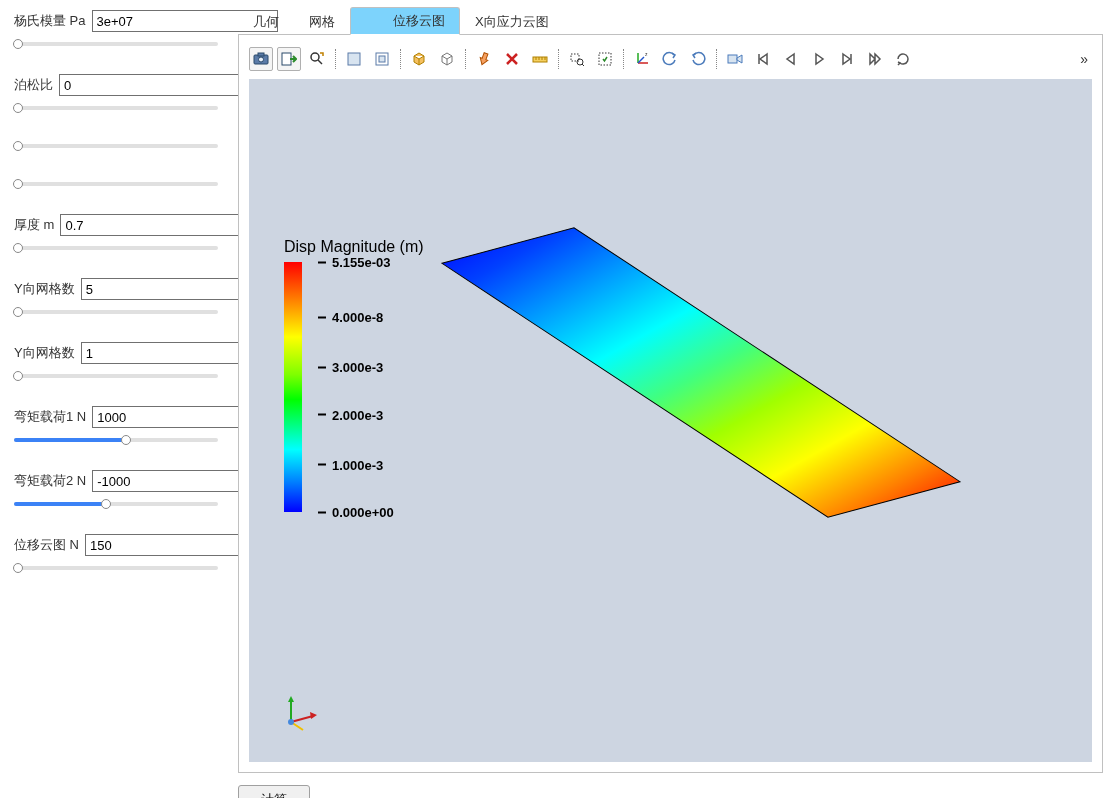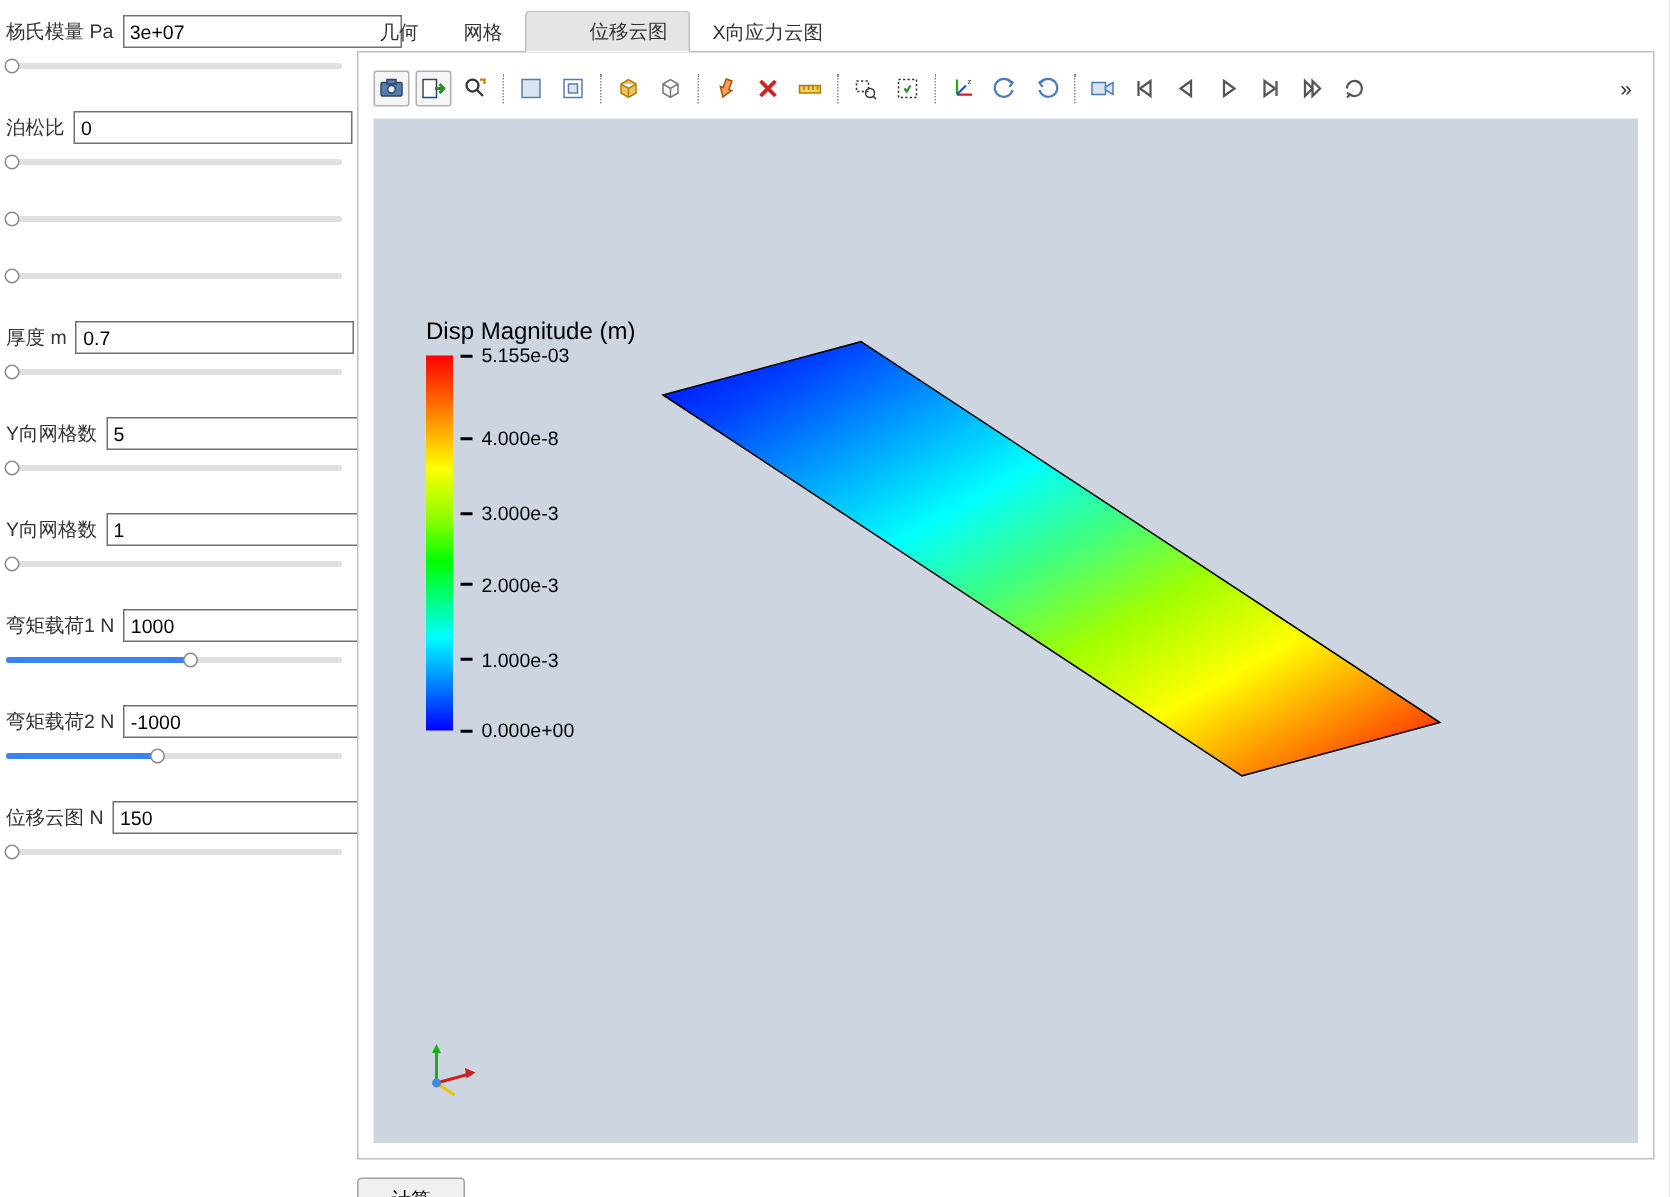--- a/index.html
+++ b/index.html
@@ -13,21 +13,21 @@
     height: 798px;
     overflow: hidden;
   }
   .app {
     display: flex;
     width: 100%;
     height: 100%;
   }
   .sidebar {
     width: 232px;
-    padding: 10px 4px;
+    padding: 10px 14px;
     display: flex;
     flex-direction: column;
     gap: 22px;
   }
   .param-group {
     display: flex;
     flex-direction: column;
     gap: 4px;
   }
   .param-row {
@@ -96,21 +96,21 @@
     font-size: 13px;
     cursor: pointer;
     border: 1px solid transparent;
     border-bottom: none;
     position: relative;
     top: 1px;
   }
   .tab.active {
     border: 1px solid #c0c0c0;
     border-bottom: 1px solid #fff;
-    background: #e5e5e5;
+    background: #7dd3fc;
     border-radius: 3px 3px 0 0;
     padding-left: 42px;
   }
   .viewer-container {
     flex: 1;
     border: 1px solid #c0c0c0;
     background: #fff;
     display: flex;
     flex-direction: column;
     padding: 10px;
@@ -150,21 +150,21 @@
   }
   .viewport {
     flex: 1;
     background: #cdd5e1;
     position: relative;
     overflow: hidden;
   }
   .legend {
     position: absolute;
     left: 35px;
-    top: 134px;
+    top: 159px;
   }
   .legend-title {
     font-size: 16px;
     margin-bottom: 6px;
     color: #000;
   }
   .legend-body {
     display: flex;
     align-items: stretch;
     height: 250px;
@@ -177,22 +177,23 @@
       #ffff00 30%,
       #7fff00 45%,
       #00ff00 55%,
       #00ff7f 65%,
       #00ffff 75%,
       #007fff 88%,
       #0000ff 100%);
   }
   .legend-ticks {
     position: relative;
-    margin-left: 5px;
+    margin-left: 16px;
     width: 90px;
+    font-weight: bold;
   }
   .legend-tick {
     position: absolute;
     left: 0;
     display: flex;
     align-items: center;
     transform: translateY(-50%);
   }
   .legend-tick-mark {
     width: 8px;

